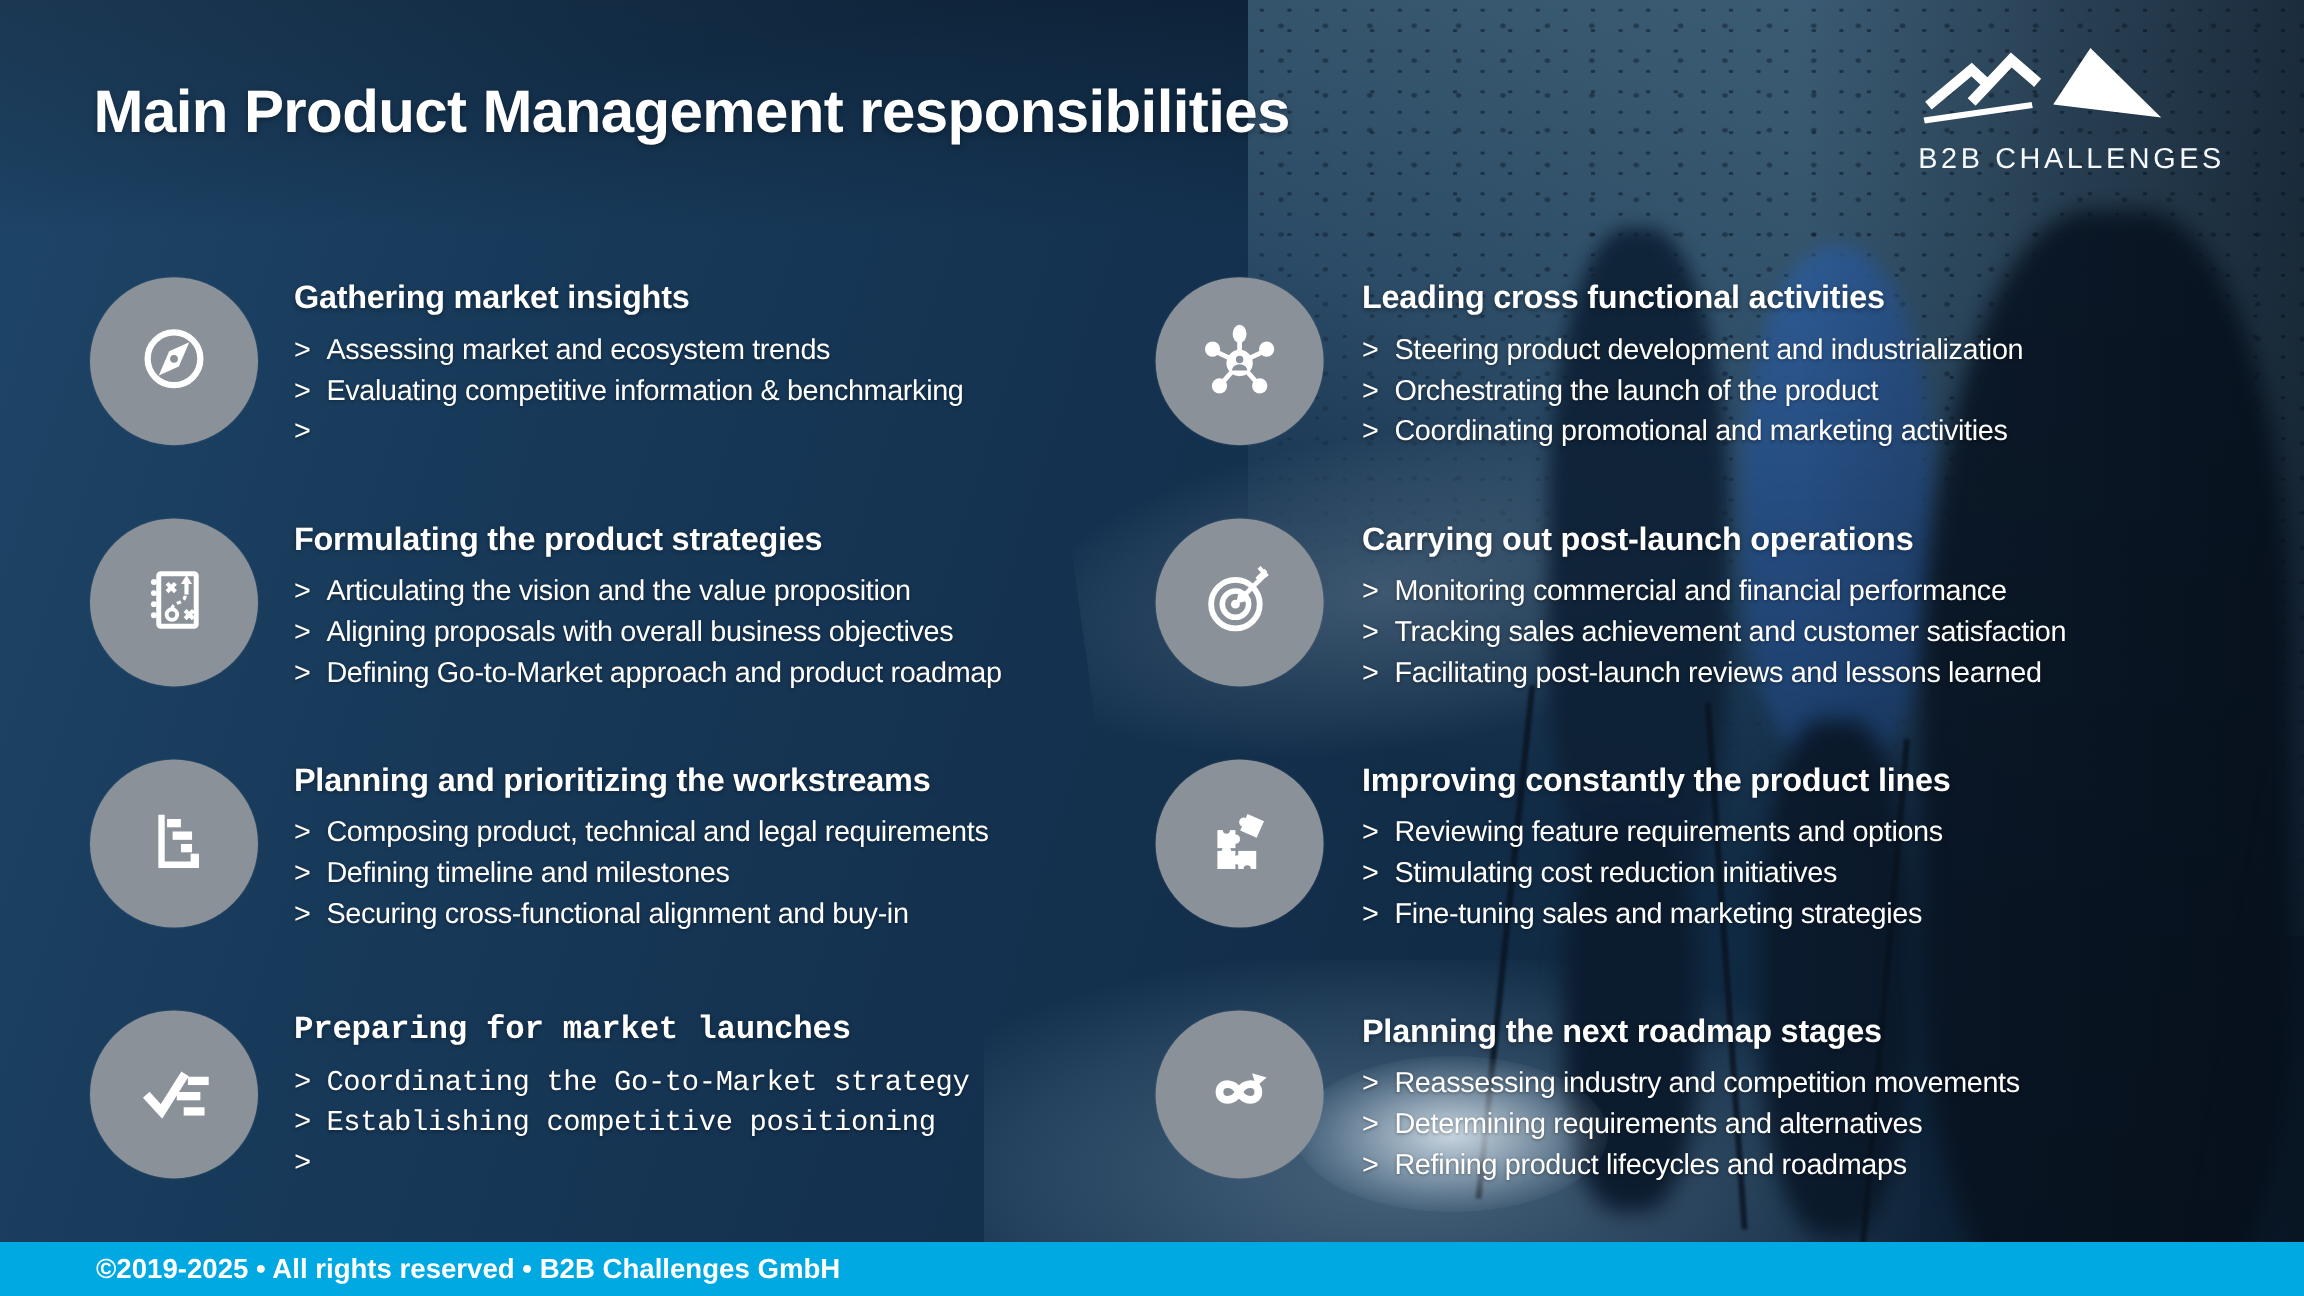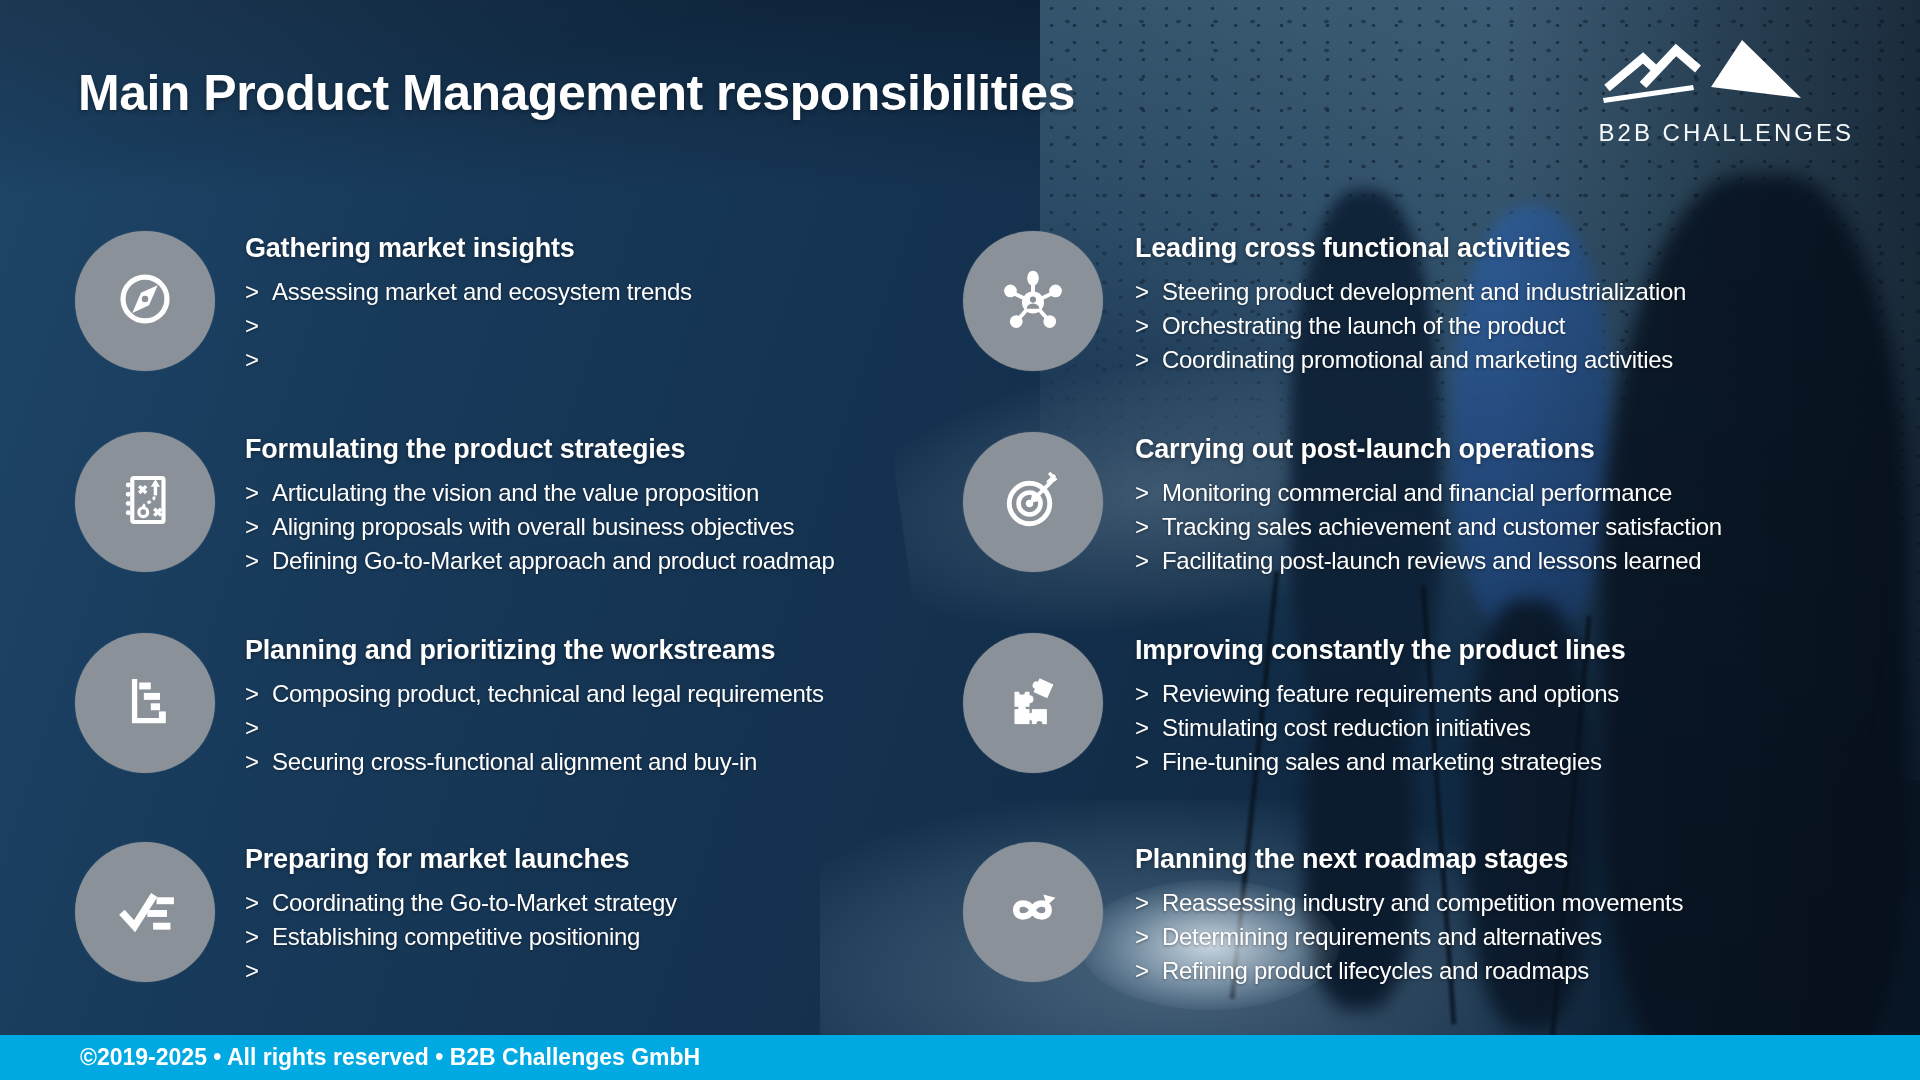--- a/index.html
+++ b/index.html
@@ -110,20 +110,21 @@
             </svg></span>
         </div>
         <div class="txt">
           <h3>Gathering market insights</h3>
           <div class="bullet">
             <span class="mark">&gt;</span>
             <span>Assessing market and ecosystem trends</span>
           </div>
           <div class="bullet">
             <span class="mark">&gt;</span>
+            <span>Evaluating competitive information &amp; benchmarking</span>
           </div>
           <div class="bullet">
             <span class="mark">&gt;</span>
           </div>
         </div>
       </div>
       <div class="card left" style="top: 432px;">
         <div class="circle">
           <span><svg viewBox="0 0 64 64">
               <rect x="21" y="13" width="27" height="38" rx="1.5" fill="none" stroke="#fff" stroke-width="3.6"></rect>
@@ -166,28 +167,29 @@
             </svg></span>
         </div>
         <div class="txt">
           <h3>Planning and prioritizing the workstreams</h3>
           <div class="bullet">
             <span class="mark">&gt;</span>
             <span>Composing product, technical and legal requirements</span>
           </div>
           <div class="bullet">
             <span class="mark">&gt;</span>
+            <span>Defining timeline and milestones</span>
           </div>
           <div class="bullet">
             <span class="mark">&gt;</span>
             <span>Securing cross-functional alignment and buy-in</span>
           </div>
         </div>
       </div>
-      <div class="card left" style="top: 842px;">
+      <div class="card left" style="top: 842px; font-family: Liberation Mono, monospace;">
         <div class="circle">
           <span><svg viewBox="0 0 64 64">
               <path d="M12,34 L23,46 L40,19" fill="none" stroke="#fff" stroke-width="6.4"></path>
               <rect x="42" y="21" width="15" height="6" fill="#fff"></rect>
               <rect x="34" y="32" width="17" height="6" fill="#fff"></rect>
               <rect x="39" y="43" width="15" height="6" fill="#fff"></rect>
             </svg></span>
         </div>
         <div class="txt">
           <h3>Preparing for market launches</h3>

